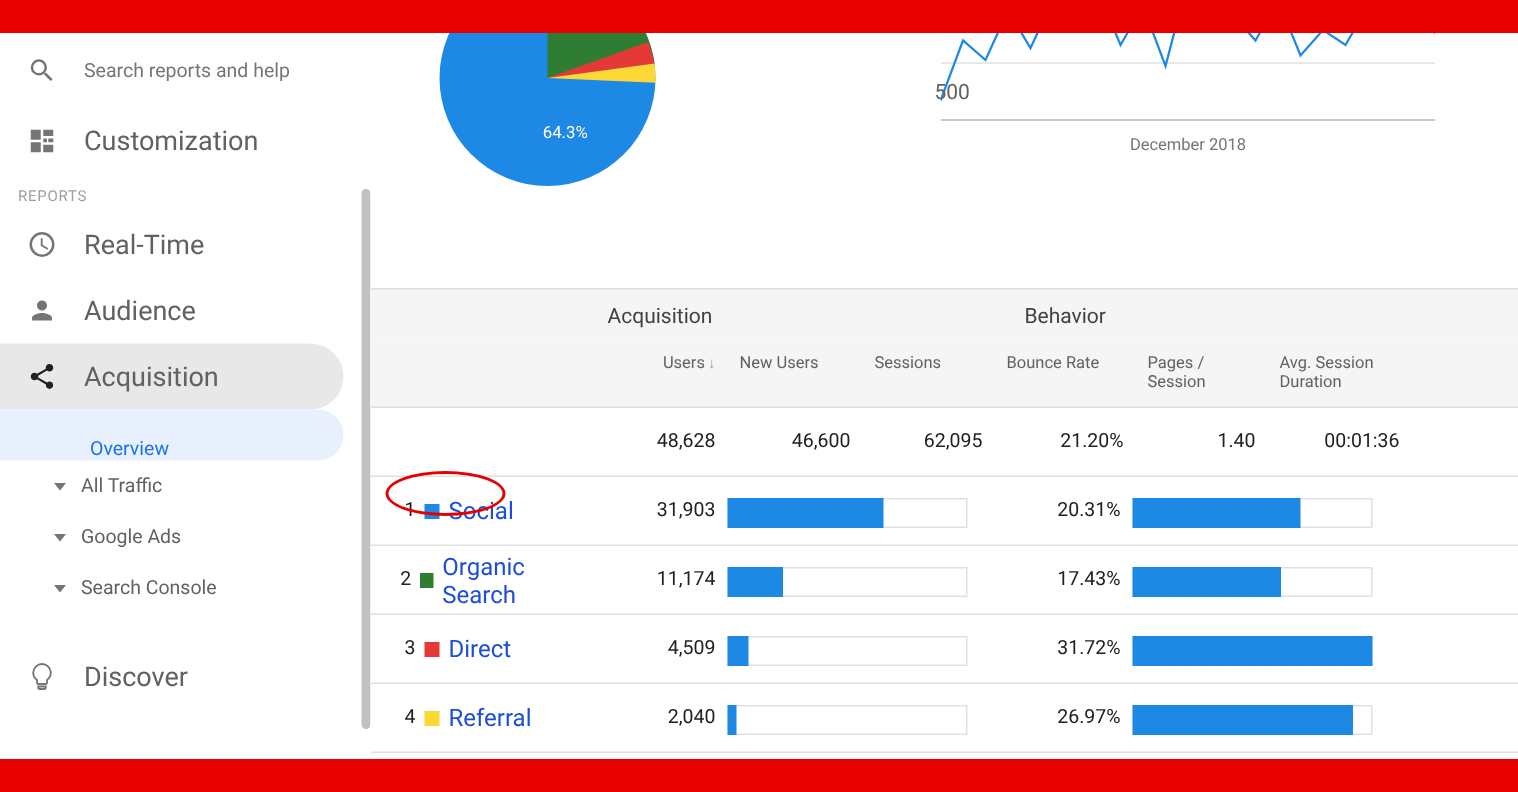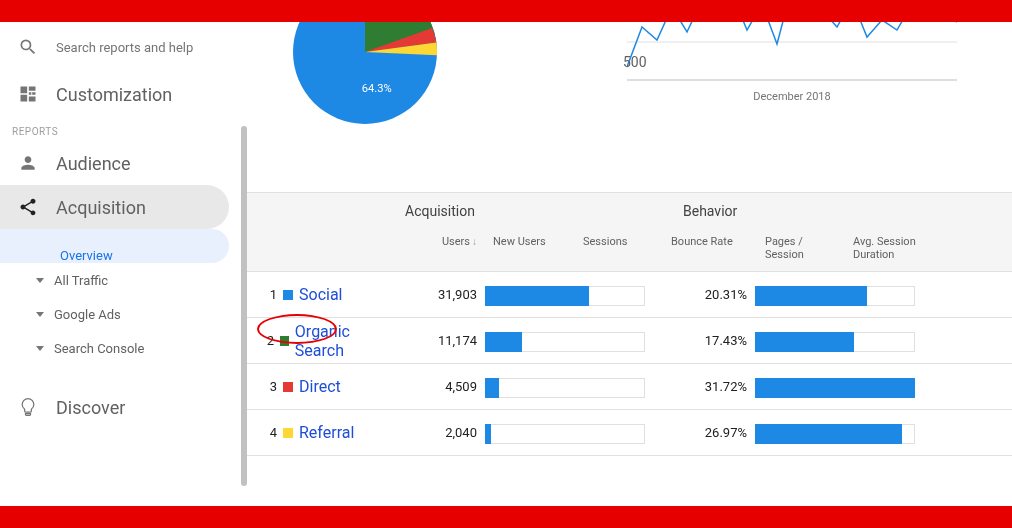--- a/index.html
+++ b/index.html
@@ -62,20 +62,26 @@
     </div>
     <div class="sb-item">
       <svg viewBox="0 0 24 24">
           <path d="M3 3h8v8H3zM13 3h8v5h-8zM13 10h3v3h-3zM17 10h4v3h-4zM3 13h8v8H3zM13 15h8v6h-8z"></path>
         </svg>
       <span class="lbl">Customization</span>
     </div>
     <div class="reports-hdr">REPORTS</div>
     <div class="sb-item">
       <svg viewBox="0 0 24 24">
+          <path d="M12 2a10 10 0 100 20 10 10 0 000-20zm0 18a8 8 0 110-16 8 8 0 010 16zm.5-13H11v6l5.25 3.15.75-1.23-4.5-2.67z"></path>
+        </svg>
+      <span class="lbl">Real-Time</span>
+    </div>
+    <div class="sb-item">
+      <svg viewBox="0 0 24 24">
           <path d="M12 12c2.21 0 4-1.79 4-4s-1.79-4-4-4-4 1.79-4 4 1.79 4 4 4zm0 2c-2.67 0-8 1.34-8 4v2h16v-2c0-2.66-5.33-4-8-4z"></path>
         </svg>
       <span class="lbl">Audience</span>
     </div>
     <div class="sb-item active">
       <svg viewBox="0 0 24 24">
           <path d="M18 16.08c-.76 0-1.44.3-1.96.77L8.91 12.7c.05-.23.09-.46.09-.7s-.04-.47-.09-.7l7.05-4.11c.54.5 1.25.81 2.04.81 1.66 0 3-1.34 3-3s-1.34-3-3-3-3 1.34-3 3c0 .24.04.47.09.7L8.04 9.81C7.5 9.31 6.79 9 6 9c-1.66 0-3 1.34-3 3s1.34 3 3 3c.79 0 1.5-.31 2.04-.81l7.12 4.16c-.05.21-.08.43-.08.65 0 1.61 1.31 2.92 2.92 2.92s2.92-1.31 2.92-2.92-1.31-2.92-2.92-2.92z"></path>
         </svg>
       <span class="lbl">Acquisition</span>
     </div>
@@ -134,20 +140,29 @@
       </div>
       <div class="col-hdr">
         <div class="ch c-blank"></div>
         <div class="ch c-users"><span>Users</span><span class="sort-arrow">↓</span></div>
         <div class="ch c-newusers"><span>New Users</span></div>
         <div class="ch c-sessions"><span>Sessions</span></div>
         <div class="ch c-bounce"><span>Bounce Rate</span></div>
         <div class="ch c-pages"><span>Pages / Session</span></div>
         <div class="ch c-dur"><span>Avg. Session Duration</span></div>
       </div>
+      <div class="totals-row">
+        <div class="cell c-blank"></div>
+        <div class="cell num c-users">48,628</div>
+        <div class="cell num c-newusers">46,600</div>
+        <div class="cell num c-sessions">62,095</div>
+        <div class="cell num c-bounce">21.20%</div>
+        <div class="cell num c-pages">1.40</div>
+        <div class="cell num c-dur">00:01:36</div>
+      </div>
       <div id="rows">
           <div class="data-row">
             <div class="cell" style="width:150px;display:flex;align-items:center;">
               <span class="rank">1</span>
               <span class="chip" style="background:#1e88e5"></span>
               <span class="channel">Social</span>
             </div>
             <div class="cell num c-users">31,903</div>
             <div class="bar-cell" style="width:160px">
               <div class="bar-bg"></div>

